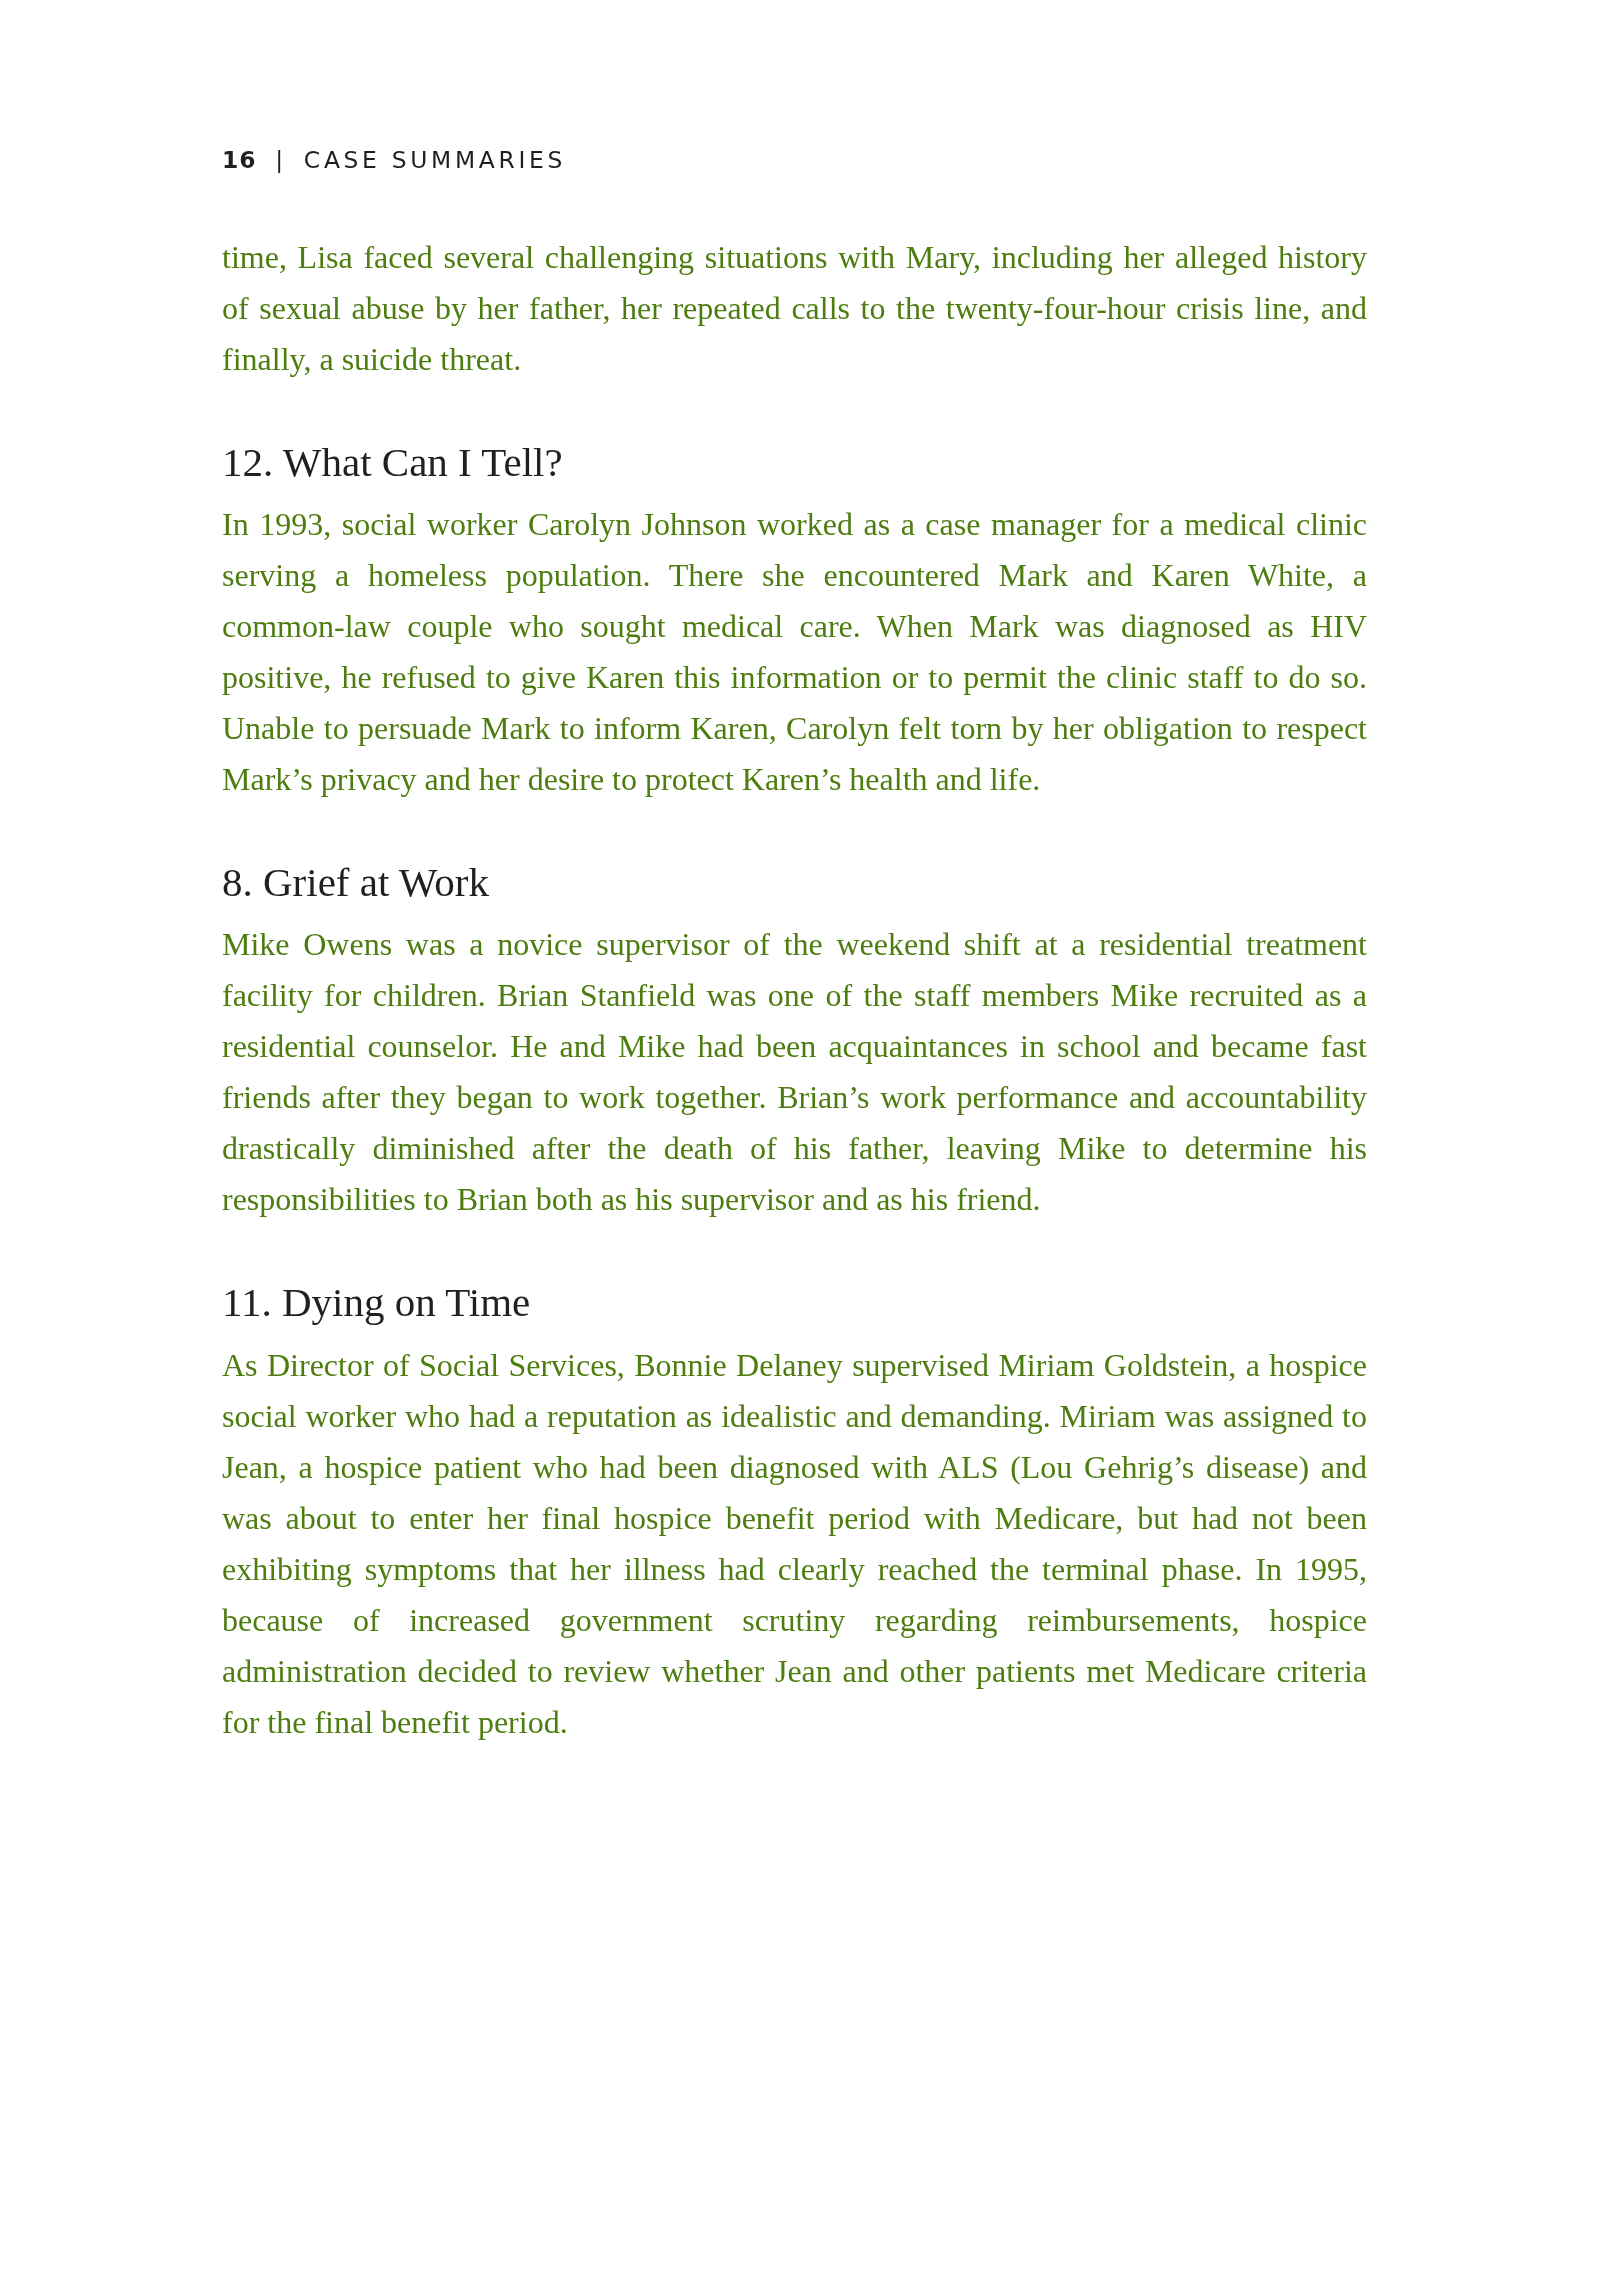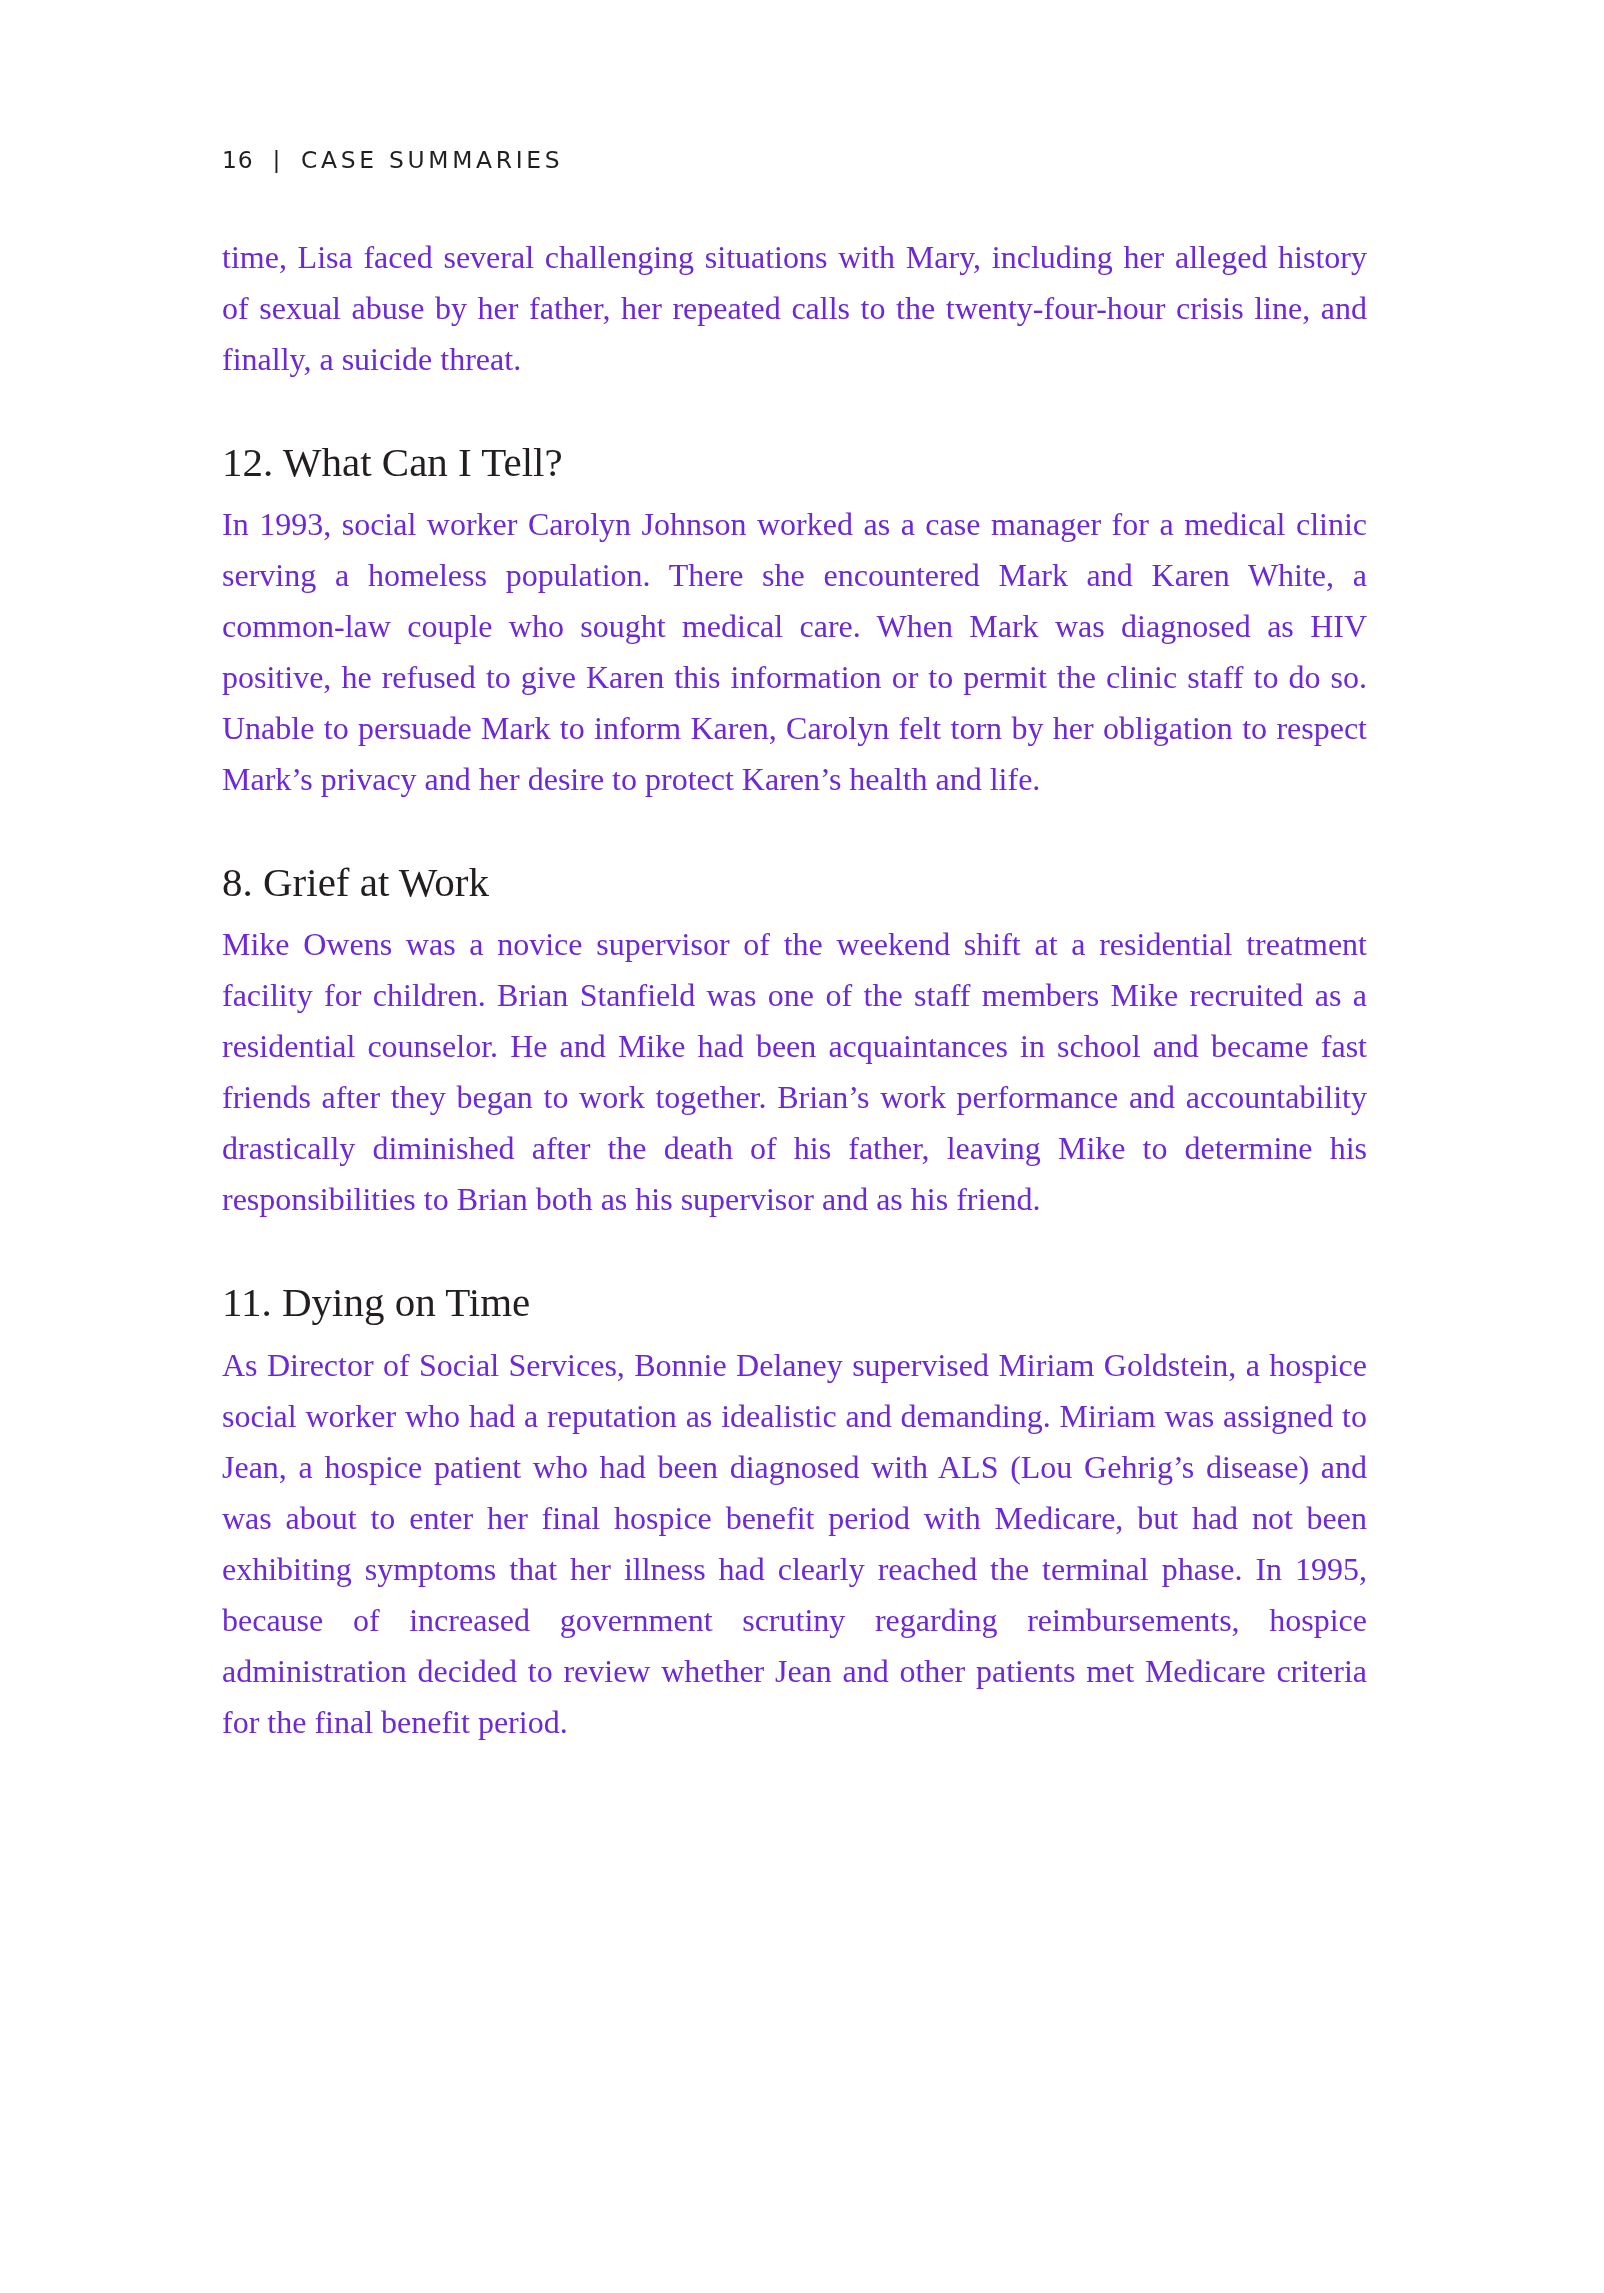--- a/index.html
+++ b/index.html
@@ -1,22 +1,22 @@
 <!DOCTYPE html>
 <html style="font-size:15px"><head>
 <meta charset="utf-8">
 <style>
   html, body { margin: 0; padding: 0; background: #ffffff; }
   body { width: 1605px; height: 2294px; position: relative; overflow: hidden; }
   .page { position: absolute; left: 0; top: 0; width: 1605px; height: 2294px; background: #ffffff; color: #231f20; }
   .running-head { position: absolute; left: 222px; top: 146px; font-family: "DejaVu Sans", sans-serif; font-size: 23.4px; letter-spacing: 3.7px; color: #231f20; white-space: nowrap; }
-  .running-head .pnum { font-weight: normal; letter-spacing: 0.9px; }
+  .running-head .pnum { font-weight: bold; letter-spacing: 0.9px; }
   .running-head .sep { display: inline-block; margin: 0 20.6px 0 19px; font-weight: normal; letter-spacing: 0; }
   .content { position: absolute; left: 222px; top: 232px; width: 1145px; font-family: "Liberation Serif", "DejaVu Serif", serif; }
-  p.body { margin: 0; font-size: 32px; line-height: 51px; text-align: justify; hyphens: manual; color: #6d28d9; }
+  p.body { margin: 0; font-size: 32px; line-height: 51px; text-align: justify; hyphens: manual; color: #4d7c0f; }
   h2.case-title { margin: 0; font-family: "Liberation Serif", "DejaVu Serif", serif; font-weight: normal; font-size: 41px; line-height: 51px; color: #231f20; }
   .section { margin-top: 52px; }
   .section h2 { margin-bottom: 11.2px; }
 </style>
 </head>
 <body>
 
 <div class="page">
 
   <div class="running-head">

